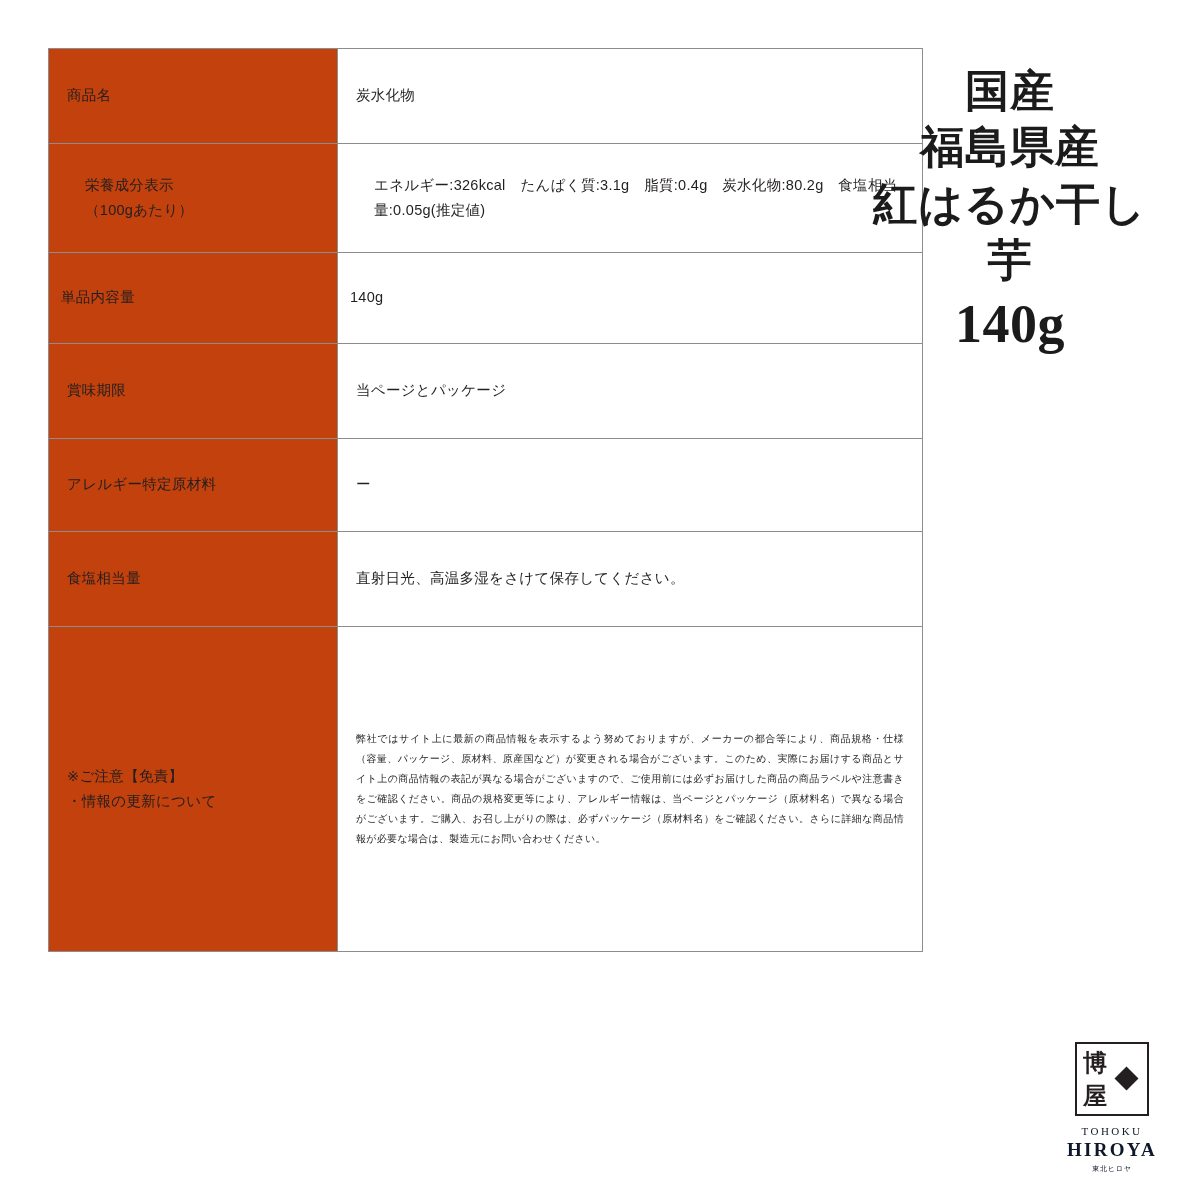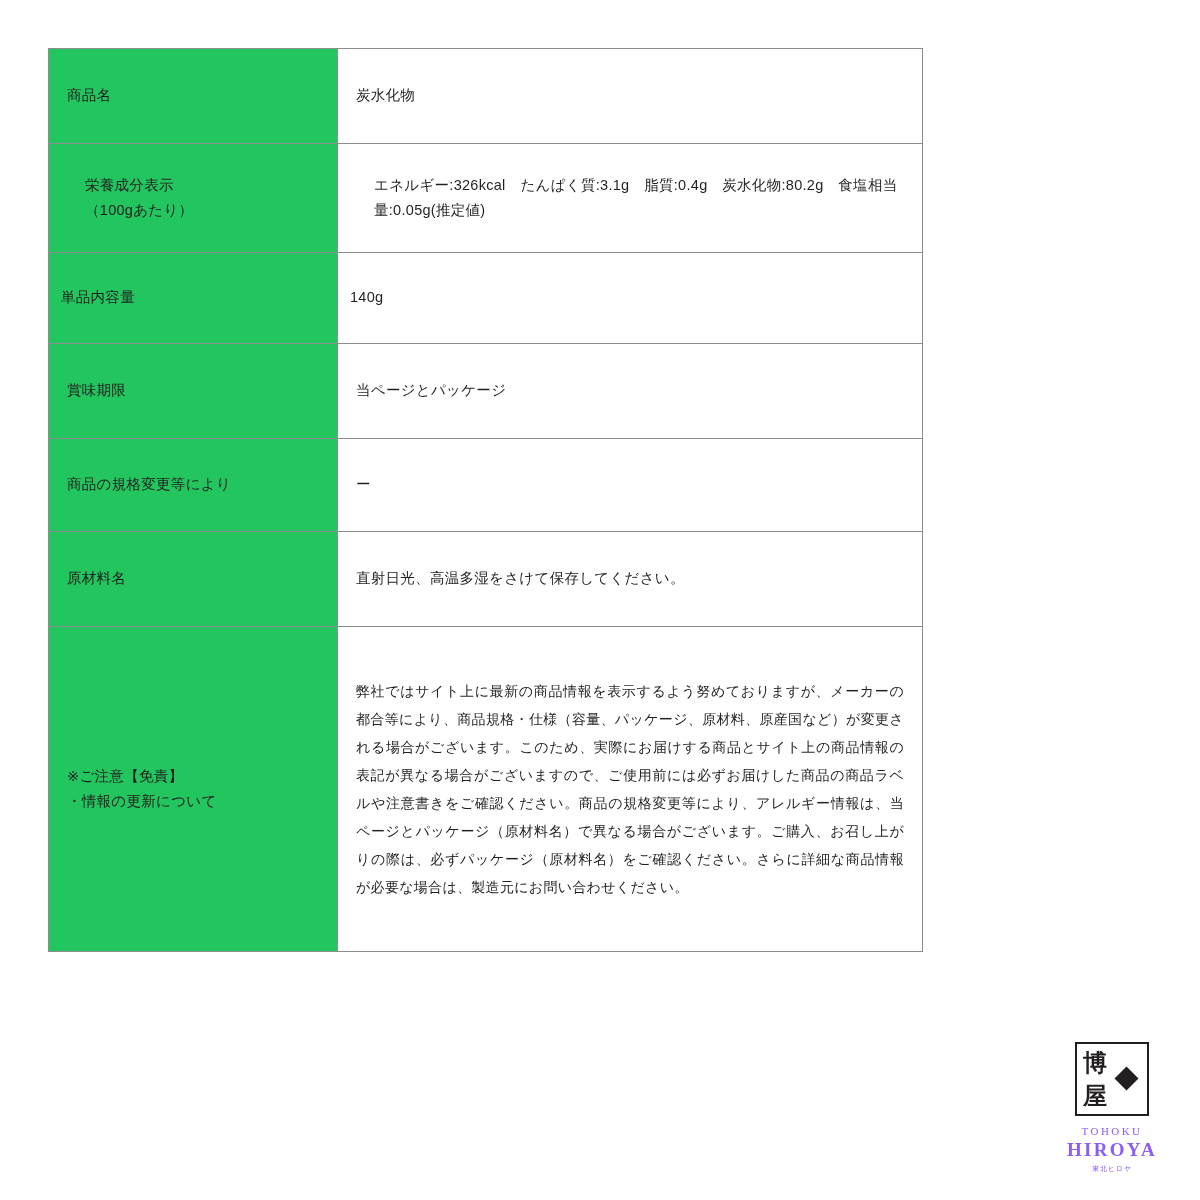--- a/index.html
+++ b/index.html
@@ -37,21 +37,21 @@
     border: 1px solid #8d8d8d;
     vertical-align: middle;
     padding: 14px 18px;
     font-size: 14.5px;
     line-height: 1.75;
     letter-spacing: 0.02em;
     color: #231f20;
   }
   table.spec-table td.label {
     width: 252px;
-    background: #22c55e;
+    background: #c2410c;
   }
   table.spec-table td.value {
     width: 548px;
   }
   tr.row-name td { height: 66px; }
   tr.row-title td { height: 66px; }
   tr.row-ingredient td { height: 74px; }
   tr.row-nutrition td { height: 80px; padding-left: 36px; }
   tr.row-volume td { height: 62px; padding-left: 12px; }
   tr.row-best td { height: 66px; }
@@ -61,21 +61,21 @@
   tr.row-notice td { height: 296px; vertical-align: middle; }
 
   td.notice-label {
     vertical-align: middle;
   }
   td.notice-value {
     vertical-align: middle;
     padding: 20px 24px 20px 18px;
   }
   .notice-text {
-    font-size: 14px;
+    font-size: 10px;
     line-height: 2.0;
     text-align: justify;
     text-justify: inter-ideograph;
   }
   .label-line2 {
     display: block;
   }
 
   
   .hero {
@@ -128,21 +128,21 @@
     right: 12px;
     top: 26px;
     width: 17px;
     height: 17px;
     background: #231f20;
     transform: rotate(45deg);
   }
   .logo-text {
     margin-top: 8px;
     font-family: "Liberation Serif", "DejaVu Serif", serif;
-    color: #8b5cf6;
+    color: #0f172a;
   }
   .logo-text .en-top {
     display: block;
     font-size: 11px;
     letter-spacing: 0.22em;
     line-height: 1.3;
   }
   .logo-text .en-main {
     display: block;
     font-size: 19px;
@@ -180,41 +180,47 @@
         </tr>
         <tr class="row-volume">
           <td class="label">単品内容量</td>
           <td class="value">140g</td>
         </tr>
         <tr class="row-best">
           <td class="label">賞味期限</td>
           <td class="value">当ページとパッケージ</td>
         </tr>
         <tr class="row-allergy">
-          <td class="label">商品の規格変更等により</td>
+          <td class="label">アレルギー特定原材料</td>
           <td class="value">ー</td>
         </tr>
         <tr class="row-storage">
-          <td class="label">原材料名</td>
+          <td class="label">食塩相当量</td>
           <td class="value">直射日光、高温多湿をさけて保存してください。</td>
         </tr>
         <tr class="row-notice">
           <td class="label notice-label">
             <span>※ご注意【免責】</span>
             <span class="label-line2">・情報の更新について</span>
           </td>
           <td class="value notice-value">
             <div class="notice-text">弊社ではサイト上に最新の商品情報を表示するよう努めておりますが、メーカーの都合等により、商品規格・仕様（容量、パッケージ、原材料、原産国など）が変更される場合がございます。このため、実際にお届けする商品とサイト上の商品情報の表記が異なる場合がございますので、ご使用前には必ずお届けした商品の商品ラベルや注意書きをご確認ください。商品の規格変更等により、アレルギー情報は、当ページとパッケージ（原材料名）で異なる場合がございます。ご購入、お召し上がりの際は、必ずパッケージ（原材料名）をご確認ください。さらに詳細な商品情報が必要な場合は、製造元にお問い合わせください。</div>
           </td>
         </tr>
 
       </tbody>
     </table>
   </div>
 
+  <div class="hero">
+    <span class="line l1">国産</span>
+    <span class="line l2">福島県産</span>
+    <span class="line l3">紅はるか干し芋</span>
+    <span class="line l4">140g</span>
+  </div>
 
   <div class="logo">
     <div class="logo-mark">
       <span class="kanji k1">博</span>
       <span class="kanji k2">屋</span>
       <span class="diamond"></span>
     </div>
     <div class="logo-text">
       <span class="en-top">TOHOKU</span>
       <span class="en-main">HIROYA</span>

